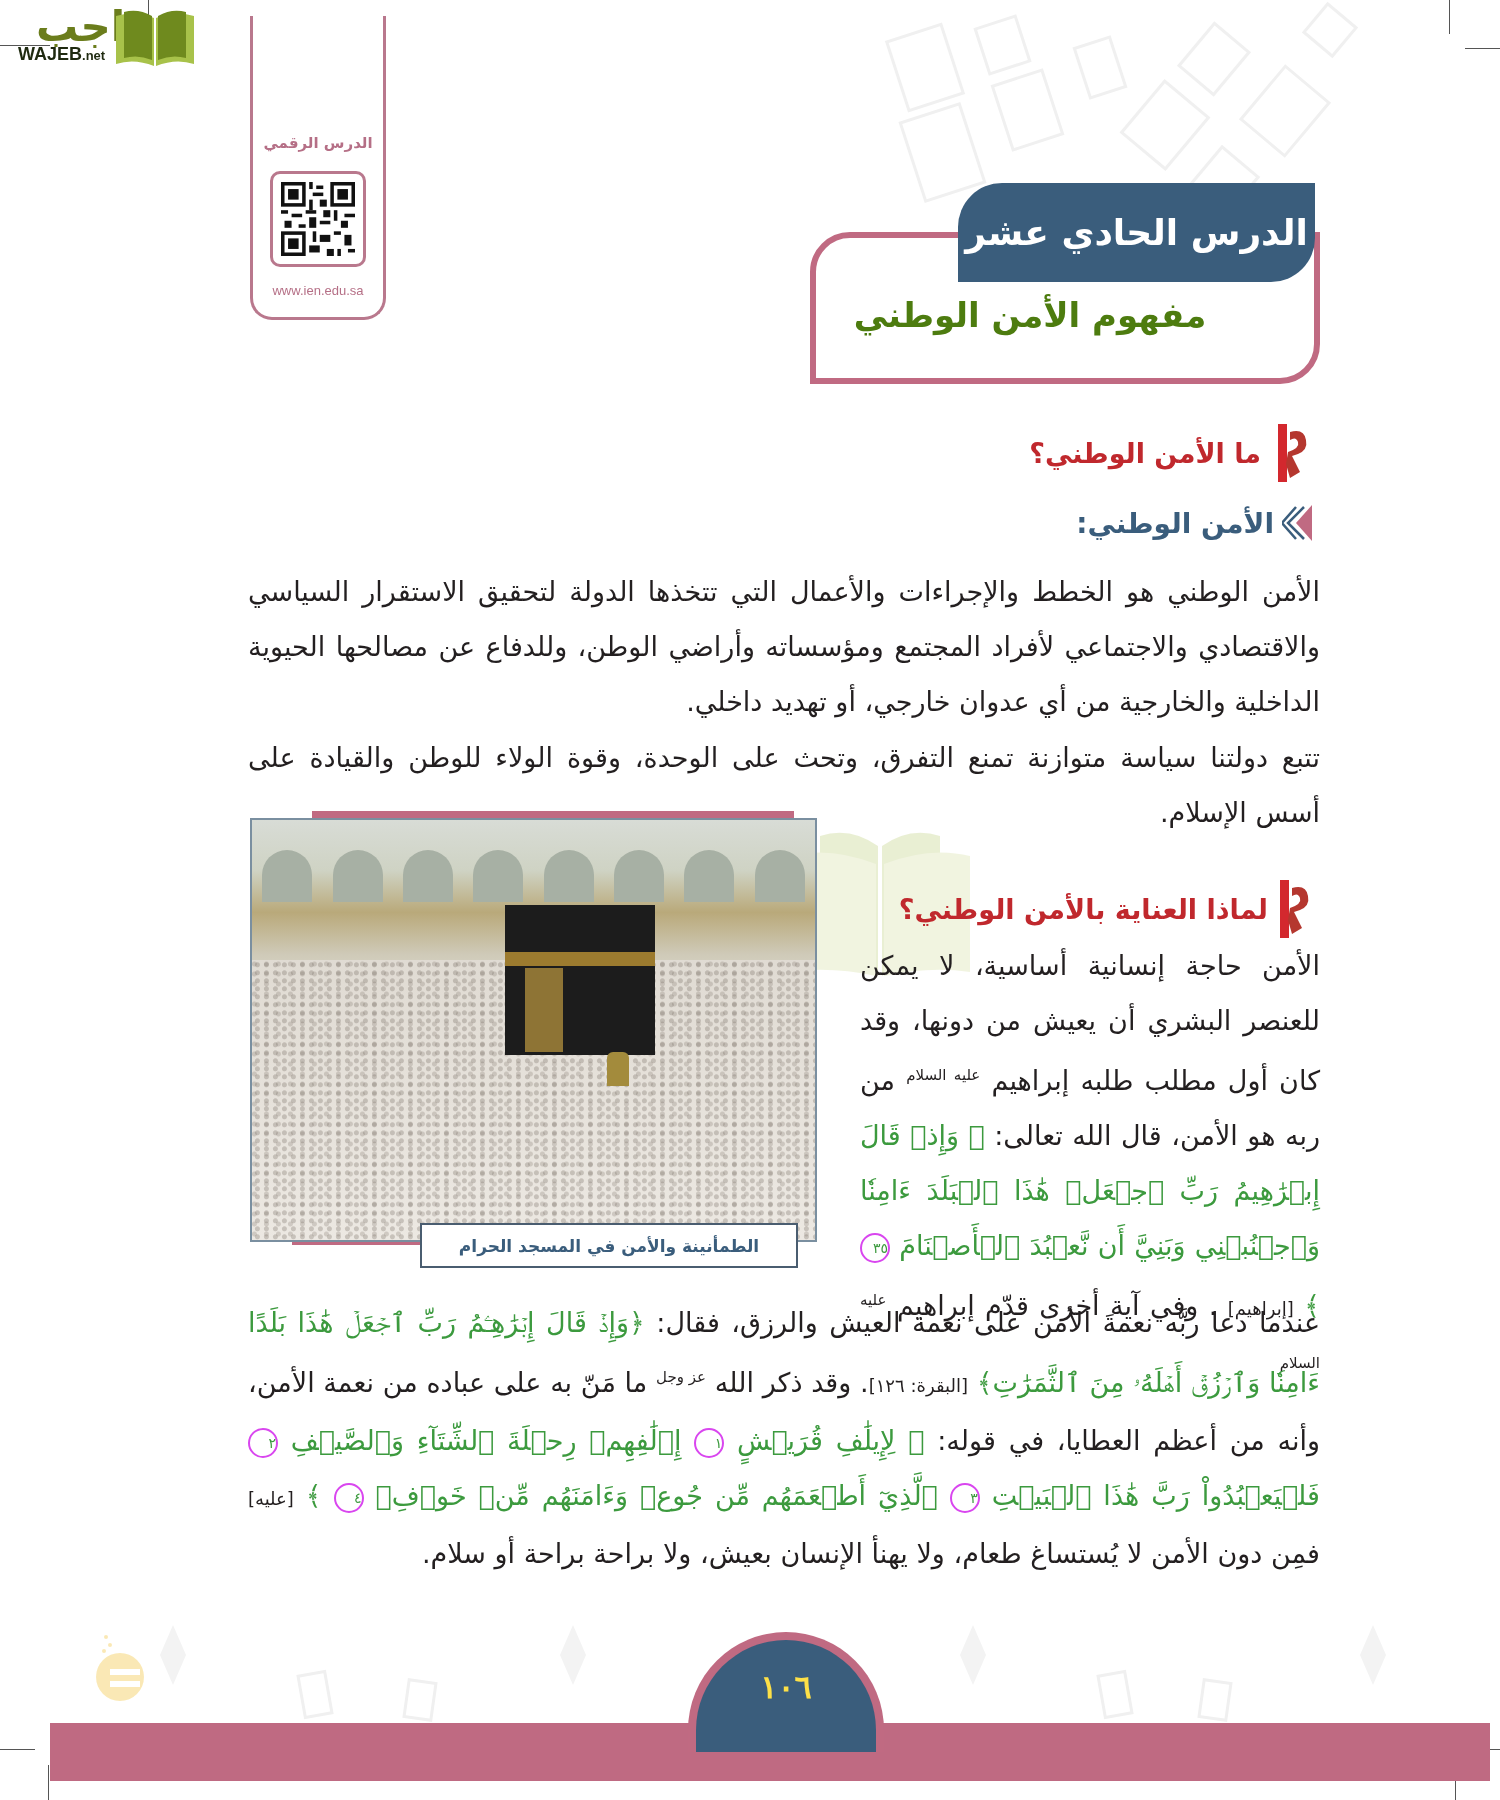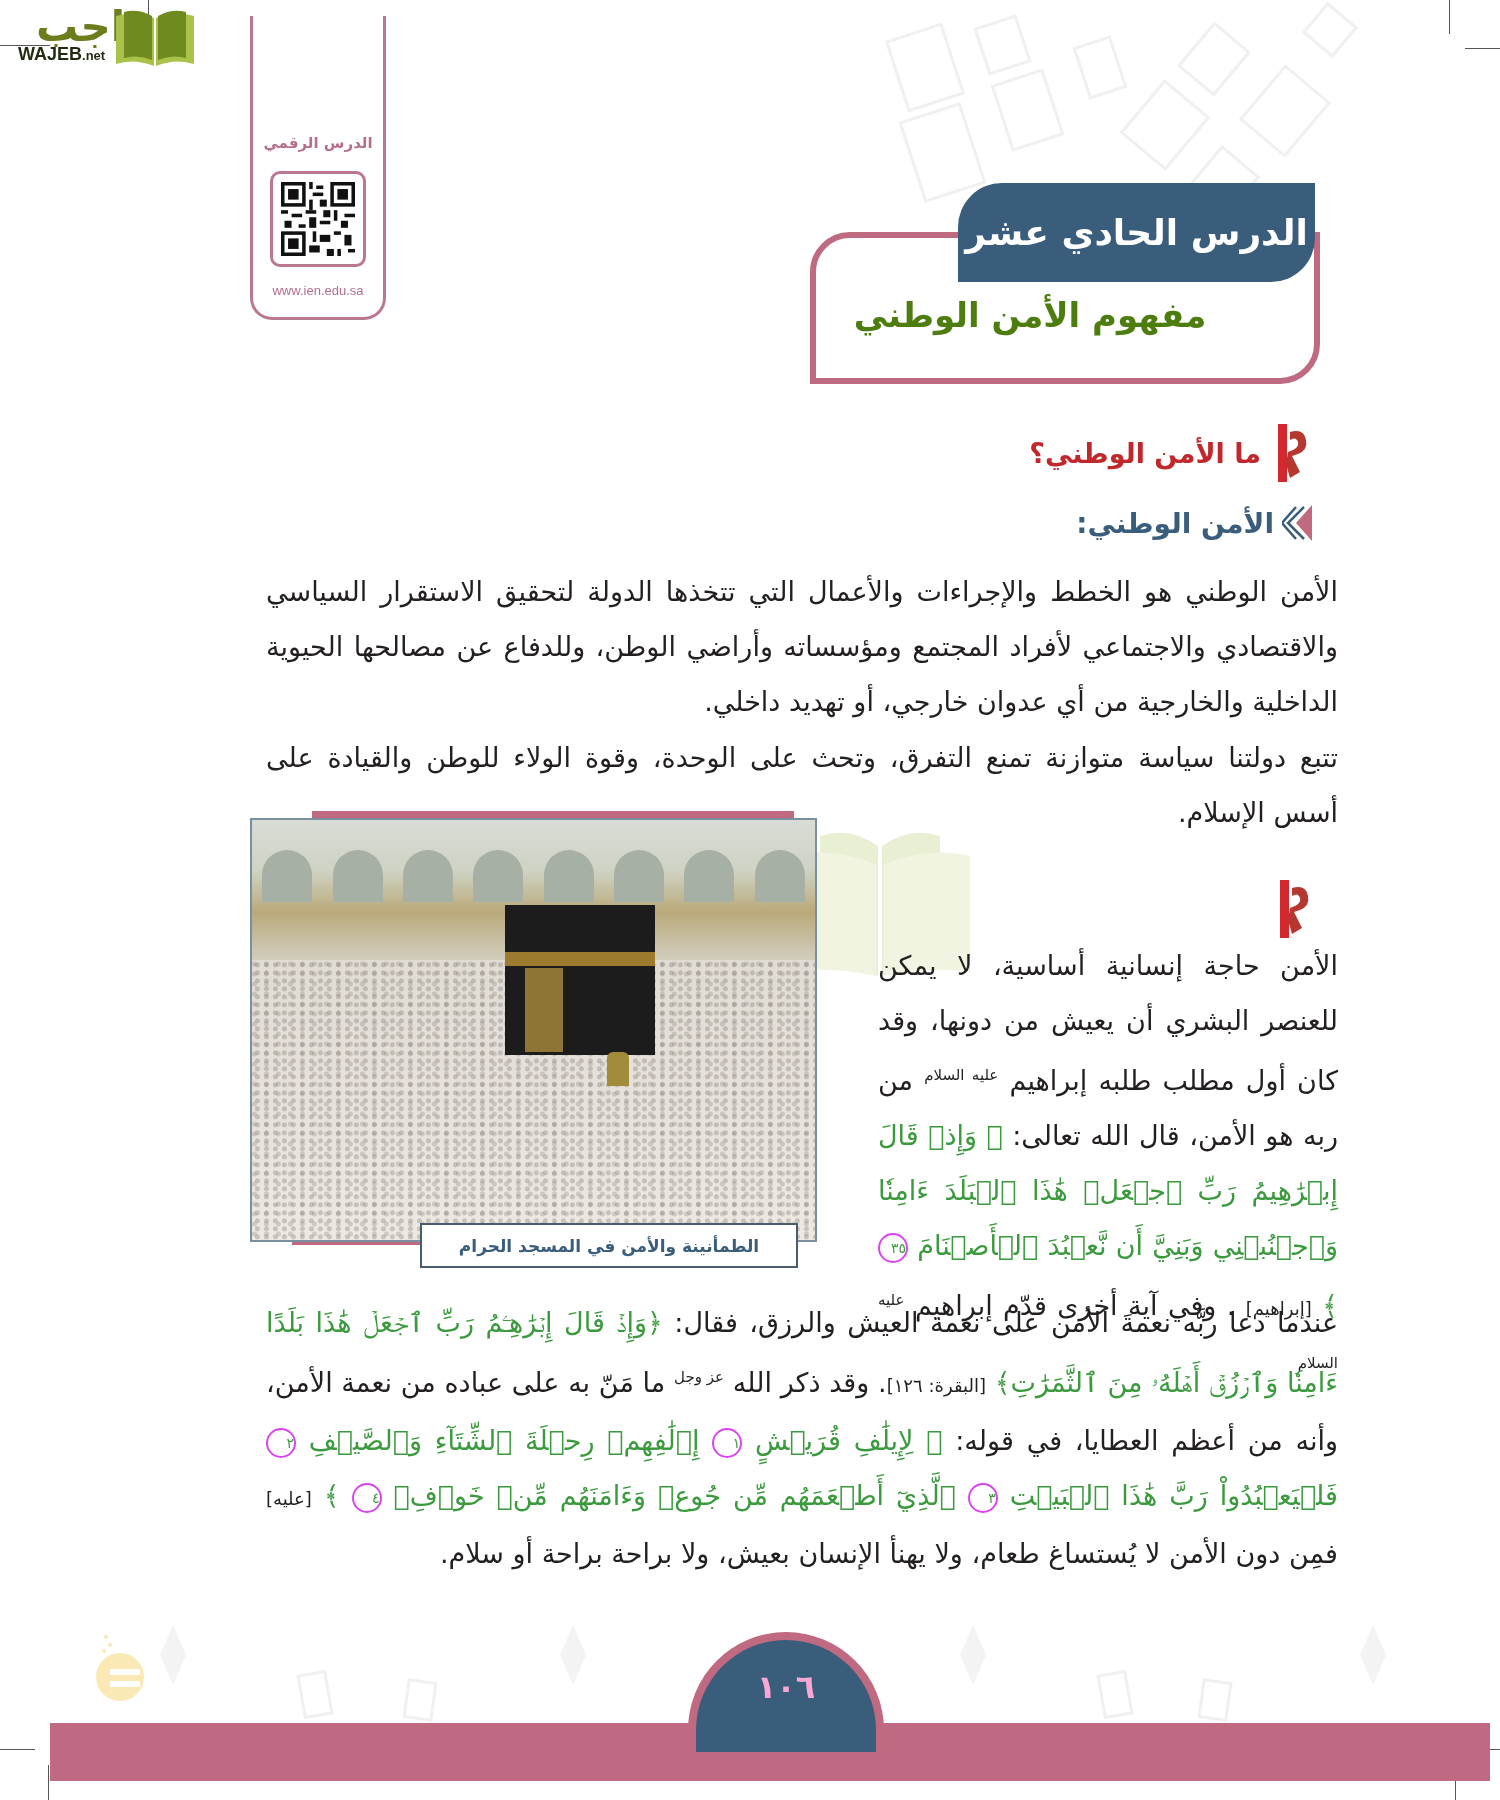--- a/index.html
+++ b/index.html
@@ -52,21 +52,21 @@
     }
 
     
     .q-icon { width: 30px; height: 58px; }
     .h-red { font-size: 27px; font-weight: bold; color: #c0282d; direction: rtl; white-space: nowrap; }
     .h-blue { font-size: 28px; font-weight: bold; color: #3a5d7c; direction: rtl; white-space: nowrap; }
 
     
     .para {
       direction: rtl; text-align: justify; text-align-last: right;
-      font-size: 27px; line-height: 55px; color: #231f20; margin-left: 18px;
+      font-size: 27px; line-height: 55px; color: #231f20;
     }
     .quran { color: #3c9a3e; }
     .ref { font-size: 18px; color: #231f20; }
     .ayah-num {
       display: inline-block; width: 26px; height: 26px; border: 2px solid #d946ef; border-radius: 50%;
       font-size: 14px; line-height: 26px; text-align: center; color: #3c9a3e; vertical-align: middle;
     }
     .honorific { font-size: 15px; vertical-align: super; }
 
     
@@ -102,21 +102,21 @@
     
     .footer-band { left: 50px; top: 1723px; width: 1440px; height: 58px; background: #bf6a82; }
     .page-arch {
       left: 688px; top: 1632px; width: 196px; height: 120px;
       background: #c06a82; border-radius: 98px 98px 0 0;
     }
     .page-arch-inner {
       position: absolute; left: 8px; top: 8px; right: 8px; bottom: 0;
       background: #3a5d7c; border-radius: 90px 90px 0 0;
       display: flex; align-items: flex-start; justify-content: center; padding-top: 28px; box-sizing: border-box;
-      color: #f9a8d4; font-size: 32px; font-weight: bold;
+      color: #fde047; font-size: 32px; font-weight: bold; font-family: Liberation Serif, serif;
     }
     .ien-logo { left: 86px; top: 1625px; width: 60px; height: 80px; opacity: 0.55; }
   </style>
 </head>
 <body>
 
 <div class="crop" style="left:148px;top:0;width:1px;height:40px"></div>
 <div class="crop" style="left:0;top:45px;width:50px;height:1px"></div>
 <div class="crop" style="left:1449px;top:0;width:1px;height:34px"></div>
 <div class="crop" style="left:1465px;top:48px;width:35px;height:1px"></div>
@@ -256,20 +256,21 @@
   </div>
   <div class="maqam"></div>
 </div>
 <div class="abs caption-box">الطمأنينة والأمن في المسجد الحرام</div>
 
 <div class="abs" style="right:190px;top:880px;display:flex;align-items:center;gap:12px;flex-direction:row-reverse;">
   <svg class="q-icon" viewBox="0 0 30 58">
     <rect x="0" y="0" width="9" height="58" fill="#d3282e"></rect>
     <path d="M12 8 Q26 4 28 16 Q30 26 20 30 L14 32 L22 48 L12 54 L8 40 L10 28 Q22 24 20 18 Q18 12 12 16 Z" fill="#b5372f"></path>
   </svg>
+  <span class="h-red">لماذا العناية بالأمن الوطني؟</span>
 </div>
 
 <div class="abs para" style="left:860px;top:938px;width:460px;">
   <span>الأمن حاجة إنسانية أساسية، لا يمكن للعنصر البشري أن يعيش من دونها، وقد كان أول مطلب طلبه إبراهيم</span>
   <span class="honorific">عليه السلام</span>
   <span>من ربه هو الأمن، قال الله تعالى:</span>
   <span class="quran">﴿ وَإِذۡ قَالَ إِبۡرَٰهِيمُ رَبِّ ٱجۡعَلۡ هَٰذَا ٱلۡبَلَدَ ءَامِنٗا وَٱجۡنُبۡنِي وَبَنِيَّ أَن نَّعۡبُدَ ٱلۡأَصۡنَامَ</span>
   <span class="ayah-num">٣٥</span>
   <span class="quran">﴾</span>
   <span class="ref">[إبراهيم]</span>

